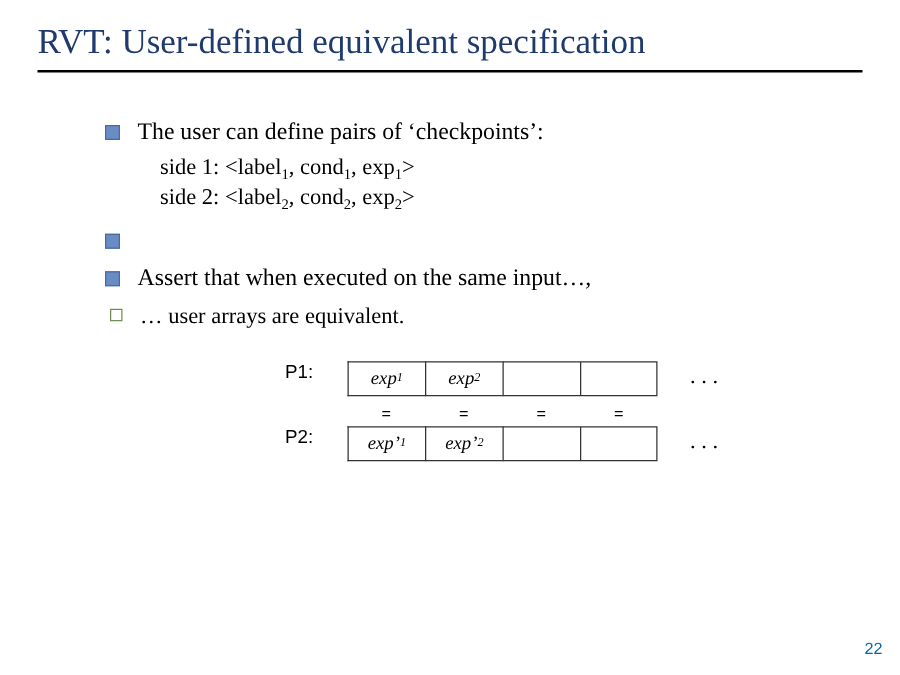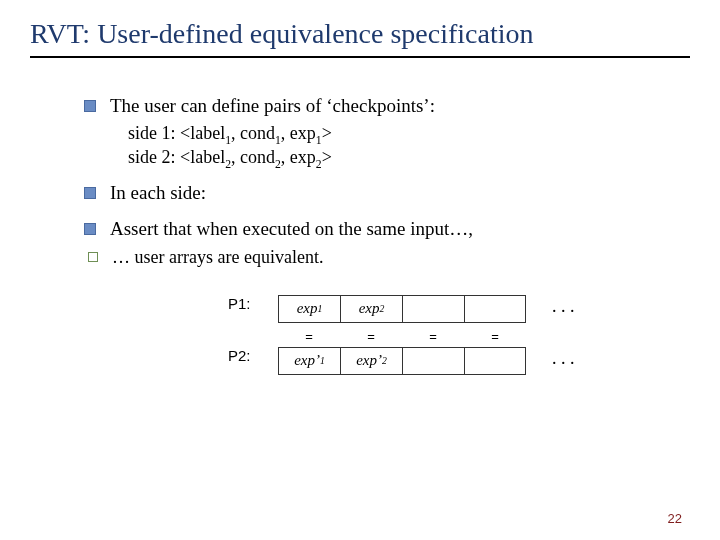--- a/index.html
+++ b/index.html
@@ -132,34 +132,34 @@
     width: 62px;
     display: flex;
     align-items: center;
     justify-content: center;
     font-family: Arial, sans-serif;
     font-size: 13px;
   }
 
   .pagenum {
     position: absolute;
-    right: 38px;
+    right: 14px;
     bottom: 14px;
     font-size: 13px;
     font-family: Arial, sans-serif;
-    color: #7f1d1d;
+    color: #0369a1;
   }
 </style>
 </head>
 <body>
 
 <div class="slide">
 
   <div class="title-wrap">
-    <h1 class="title">RVT: User-defined equivalence specification</h1>
+    <h1 class="title">RVT: User-defined equivalent specification</h1>
     <hr class="title-rule">
   </div>
 
   <div class="body">
 
     <div class="top-item">
       <span class="bullet-sq"></span>
       <div>
         <div>The user can define pairs of ‘checkpoints’:</div>
       </div>
@@ -168,21 +168,20 @@
       <div class="line">
         <span>side 1: &lt;label</span><sub>1</sub><span>, cond</span><sub>1</sub><span>, exp</span><sub>1</sub><span>&gt;</span>
       </div>
       <div class="line">
         <span>side 2: &lt;label</span><sub>2</sub><span>, cond</span><sub>2</sub><span>, exp</span><sub>2</sub><span>&gt;</span>
       </div>
     </div>
 
     <div class="top-item">
       <span class="bullet-sq"></span>
-      <div>In each side:</div>
     </div>
 
     <div class="top-item">
       <span class="bullet-sq"></span>
       <div>Assert that when executed on the same input…,</div>
     </div>
     <div class="sub-item">
       <span class="bullet-open"></span>
       <div>… user arrays are equivalent.</div>
     </div>

